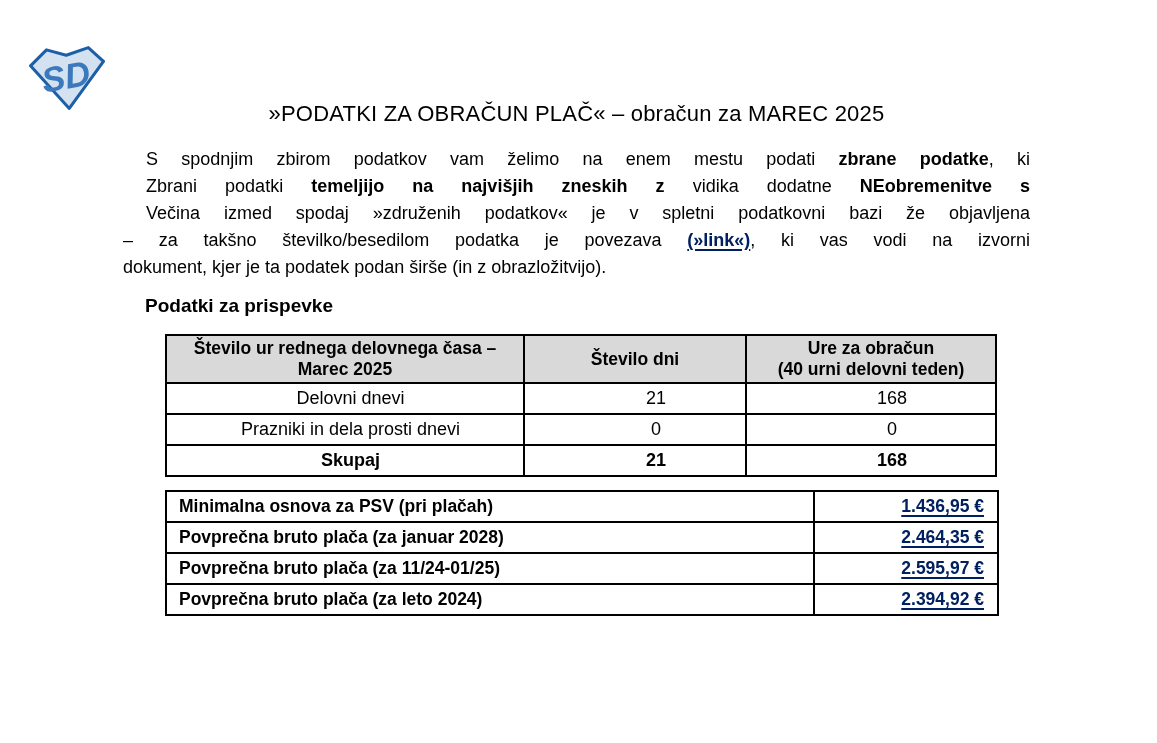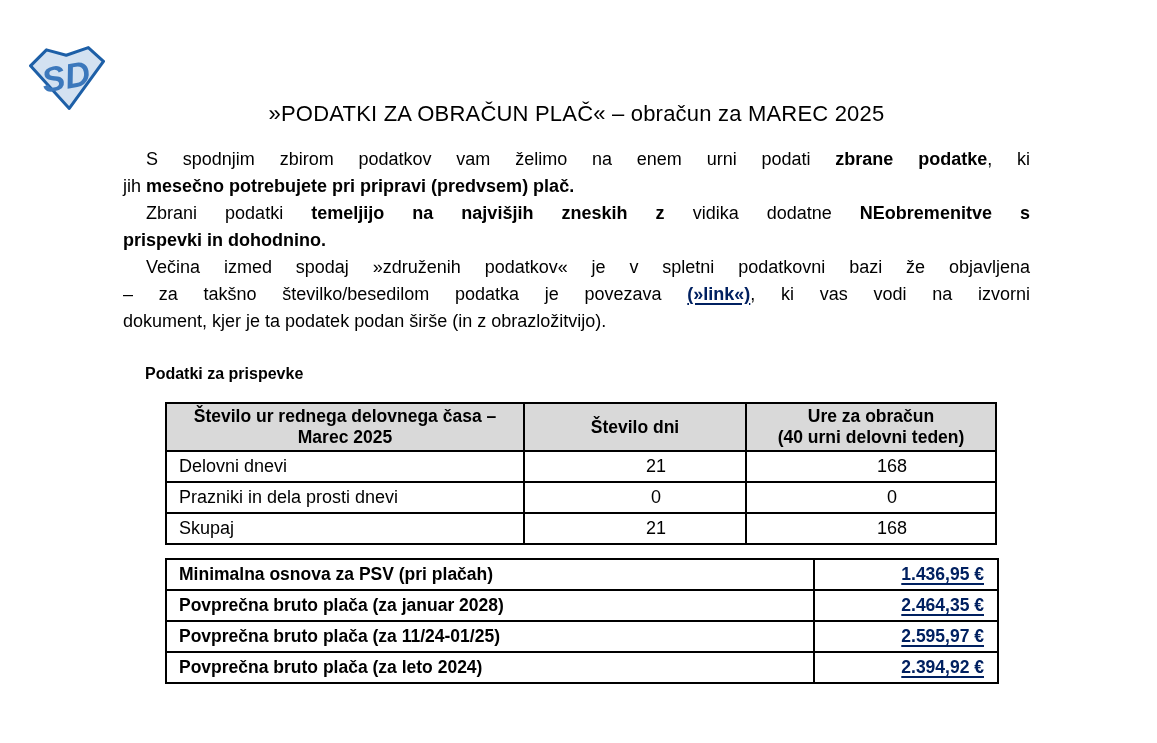--- a/index.html
+++ b/index.html
@@ -42,23 +42,23 @@
   .doc-link {
     color: #002060;
     font-weight: bold;
     text-decoration: underline;
     text-decoration-thickness: 2px;
     text-underline-offset: 3px;
     cursor: pointer;
   }
 
   .section-heading {
-    margin-top: 28px;
+    margin-top: 14px;
     padding-left: 22px;
-    font-size: 16px;
+    font-size: 19px;
     font-weight: bold;
     line-height: 22px;
   }
 
   table { border-collapse: collapse; table-layout: fixed; }
   td, th { border: 2px solid #000; overflow: hidden; }
 
   .hours-table { margin: 17px 0 0 42px; width: 830px; }
   .hours-table col.c1 { width: 358px; }
   .hours-table col.c2 { width: 222px; }
@@ -73,23 +73,23 @@
     height: 43px;
     white-space: pre-line;
     padding: 2px 4px;
   }
   .hours-table td {
     height: 31px;
     font-size: 18px;
     vertical-align: middle;
     padding-left: 43px;
   }
-  .hours-table td.label { text-align: left; padding-left: 12px; }
+  .hours-table td.label { text-align: center; padding-left: 12px; }
   .hours-table td.num { text-align: center; }
-  .hours-table tr.bold-row td { font-weight: normal; }
+  .hours-table tr.bold-row td { font-weight: bold; }
 
   .amounts-table { margin: 13px 0 0 42px; width: 832px; }
   .amounts-table col.c1 { width: 648px; }
   .amounts-table col.c2 { width: 184px; }
   .amounts-table td {
     height: 31px;
     vertical-align: middle;
     font-size: 17.5px;
   }
   .amounts-table td.label { font-weight: bold; text-align: left; padding-left: 12px; }
@@ -108,27 +108,25 @@
     </svg>
   </div>
 
   <div class="content">
 
     <div class="doc-title">»PODATKI ZA OBRAČUN PLAČ« – obračun za MAREC 2025</div>
 
     <div class="intro">
 
       <div>
-        <div class="line just indent"><span>S spodnjim zbirom podatkov vam želimo na enem urni podati </span><b>zbrane podatke</b><span>, ki</span></div>
-        <div class="line"><span>jih </span><b>mesečno potrebujete pri pripravi (predvsem) plač.</b></div>
+        <div class="line just indent"><span>S spodnjim zbirom podatkov vam želimo na enem mestu podati </span><b>zbrane podatke</b><span>, ki</span></div>
       </div>
 
       <div>
         <div class="line just indent"><span>Zbrani podatki </span><b>temeljijo na najvišjih zneskih z</b><span> vidika dodatne </span><b>NEobremenitve s</b></div>
-        <div class="line"><b>prispevki in dohodnino.</b></div>
       </div>
 
       <div>
         <div class="line just indent"><span>Večina izmed spodaj »združenih podatkov« je v spletni podatkovni bazi že objavljena</span></div>
         <div class="line just"><span>– za takšno številko/besedilom podatka je povezava </span><a class="doc-link">(»link«)</a><span>, ki vas vodi na izvorni</span></div>
         <div class="line"><span>dokument, kjer je ta podatek podan širše (in z obrazložitvijo).</span></div>
       </div>
 
     </div>
 

